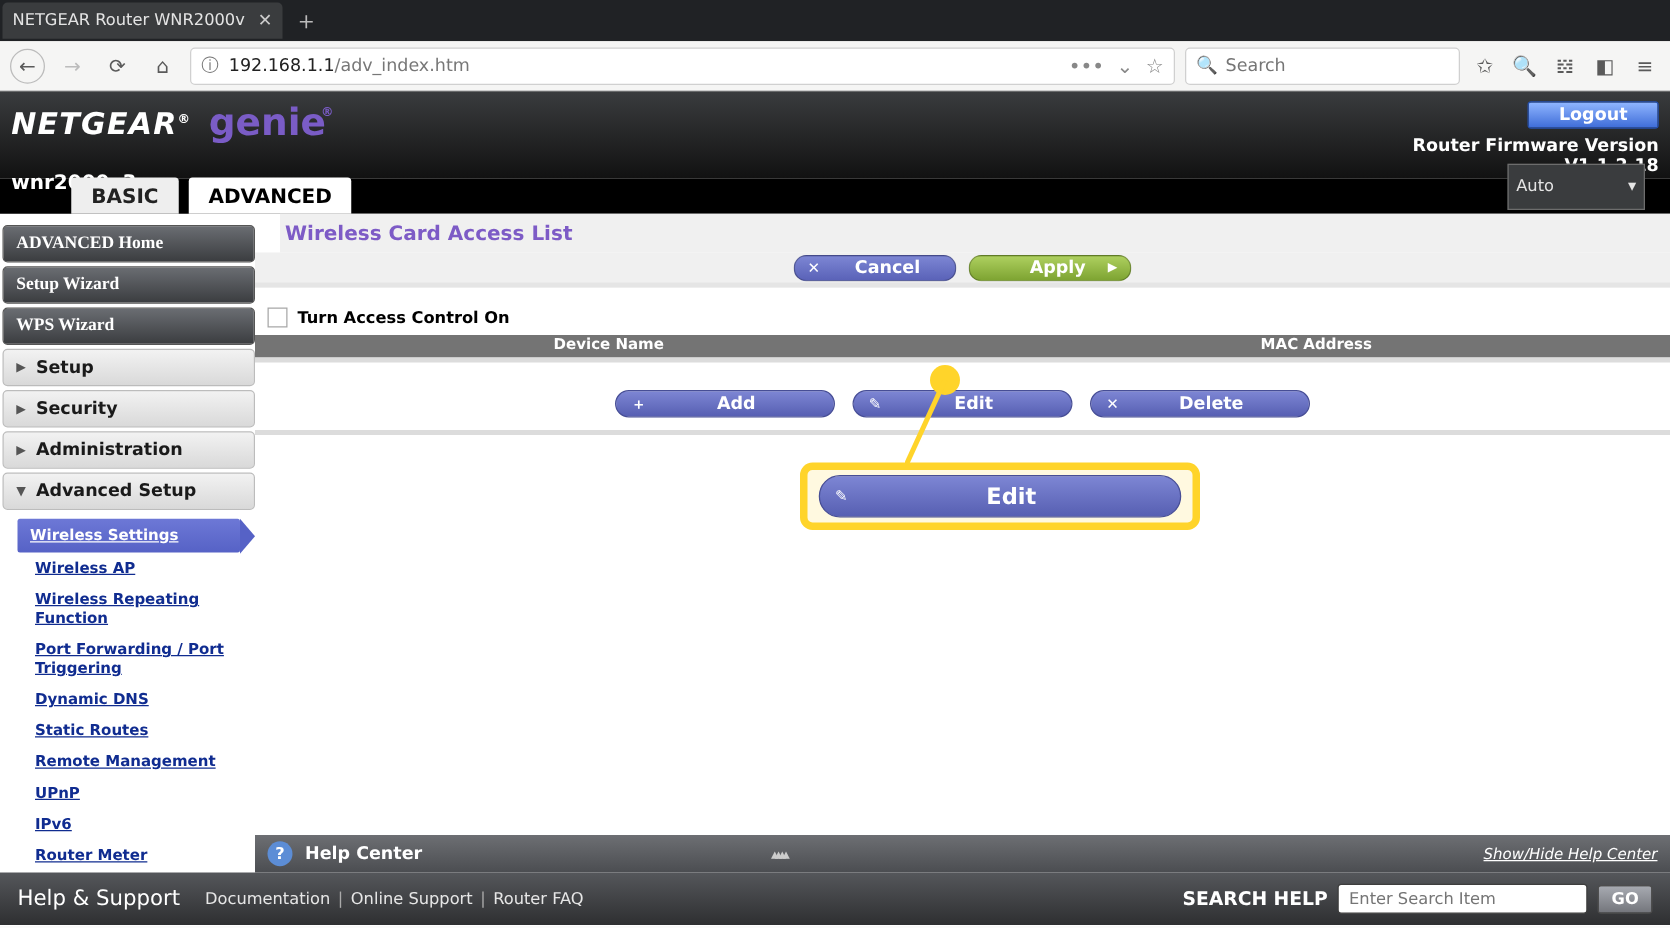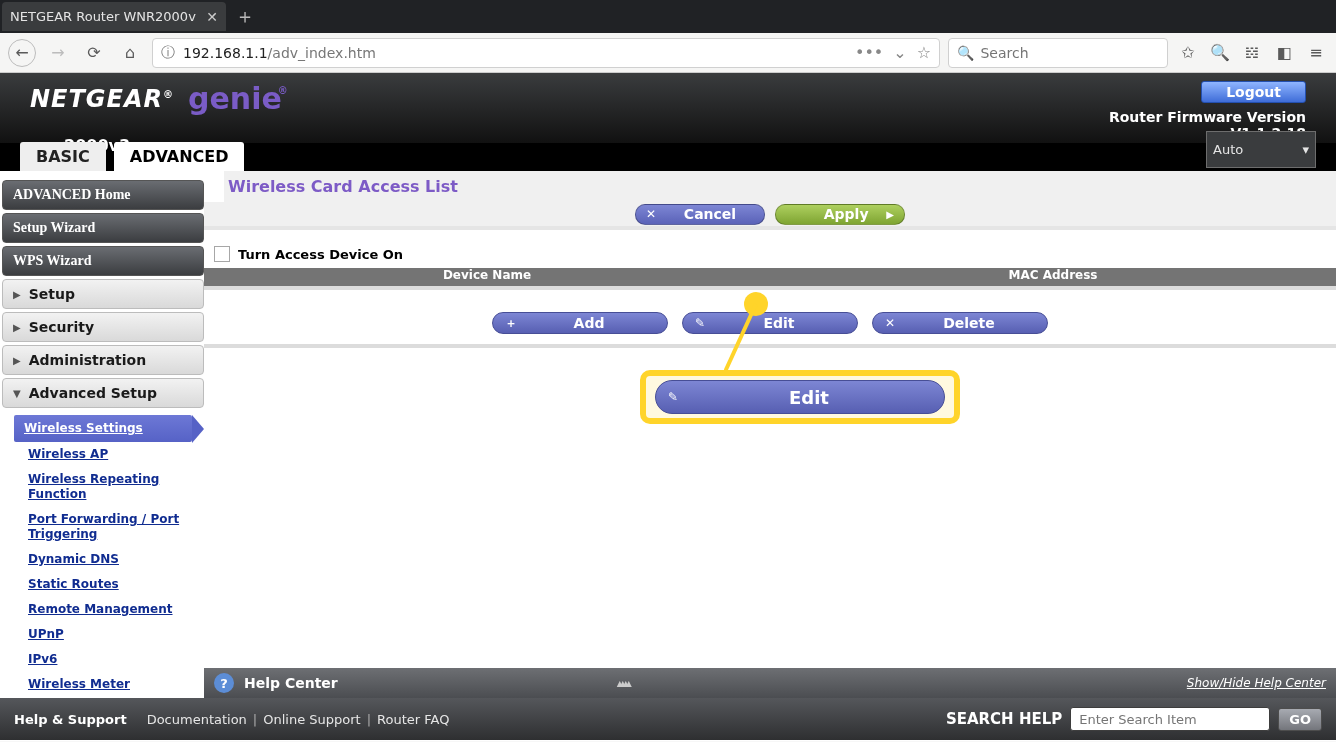--- a/index.html
+++ b/index.html
@@ -19,36 +19,36 @@
   .navbtn.disabled { color:#bcbcbc; }
   .urlbox { flex:1; height:30px; background:#fff; border:1px solid #d0d0d0; border-radius:4px; display:flex; align-items:center; padding:0 8px; color:#777; font-size:14px; gap:8px; }
   .url-dark { color:#222; }
   .url-tail { display:flex; align-items:center; gap:10px; margin-left:auto; color:#888; font-size:16px; }
   .searchbox { width:220px; height:30px; background:#fff; border:1px solid #d0d0d0; border-radius:4px; display:flex; align-items:center; padding:0 8px; color:#999; font-size:14px; gap:6px; }
   .searchbox input { border:none; outline:none; width:100%; font-size:14px; }
   .toolicon { width:24px; color:#5a5a5a; font-size:16px; text-align:center; cursor:pointer; }
 
   
   .page { background:#fff; height:668px; }
-  .hdr { background:linear-gradient(#3a3c3e,#111); color:#fff; height:70px; display:flex; align-items:flex-start; padding:8px 30px; }
+  .hdr { background:linear-gradient(#3a3c3e,#111); color:#fff; height:70px; display:flex; align-items:flex-start; padding:8px 9px; }
   .brand { display:flex; flex-direction:column; }
   .brand-row { display:flex; align-items:center; gap:14px; }
   .netgear { font-weight:900; font-size:24px; letter-spacing:1px; font-style:italic; }
   .netgear sup{ font-size:10px; }
   .genie  { color:#7a5cc6; font-size:30px; font-weight:700; position:relative; }
   .genie .dot{ position:absolute; top:4px; right:-6px; font-size:10px; }
   .model { font-size:16px; font-weight:700; margin-top:20px; }
   .hdr-right { margin-left:auto; text-align:right; font-weight:700; }
   .logoutbtn { display:inline-block; background:linear-gradient(#8fb5ff,#3f6dd8); color:#fff; border:1px solid #2450b0; border-radius:3px; padding:2px 24px; font-size:14px; font-weight:700; cursor:pointer; }
   .fwline { margin-top:6px; font-size:14px; }
   .fwline .v { font-size:14px; }
 
   .tabrow { height:28px; background:#000; display:flex; align-items:flex-end; padding-left:20px; }
   .mtab { padding:5px 16px; font-weight:700; font-size:16px; cursor:pointer; }
-  .mtab.basic { background:#eee; color:#222; border-top-left-radius:3px; border-top-right-radius:3px; }
+  .mtab.basic { background:#eee; color:#222; border-top-left-radius:3px; border-top-right-radius:3px;margin-left:37px; }
   .mtab.adv   { background:#fff; color:#000; border-top-left-radius:3px; border-top-right-radius:3px; margin-left:8px; }
   .langsel { margin-left:auto; margin-right:20px; margin-bottom:3px; }
   .langbox { width:110px; height:37px; background:#3a3c3e; border:1px solid #6d6d6d; color:#e5e5e5; font-size:13px; display:flex; align-items:center; padding:0 6px; justify-content:space-between; cursor:pointer; }
 
   .body { display:flex; height:527px; }
   .sidebar { width:204px; padding:6px 0 6px 2px; }
   .sb-btn { margin:3px 0; height:30px; background:linear-gradient(#6a6d72,#3b3d40); color:#fff; border:1px solid #555; border-radius:4px; display:flex; align-items:center; padding:0 10px; font-weight:700; font-size:14px; cursor:pointer;font-family:Liberation Serif, serif; }
   .sb-exp { margin:3px 0; height:30px; background:linear-gradient(#f2f2f2,#d9d9d9); color:#1a1a1a; border:1px solid #bcbcbc; border-radius:4px; display:flex; align-items:center; padding:0 10px; font-weight:700; font-size:14px; cursor:pointer; gap:8px; }
   .tri { font-size:10px; color:#555; }
   .sublist { padding:4px 0 4px 22px; }
@@ -86,21 +86,21 @@
   .dotmark{ position:absolute; top:-14px; left:540px; width:24px; height:24px; background:#ffd42a; border-radius:50%; }
   .rowbtnbar svg.leaderline{ position:absolute; top:-4px; left:520px; }
 
   .helpbar { height:30px; background:linear-gradient(#6d6f73,#4b4d51); color:#fff; display:flex; align-items:center; padding:0 10px; font-size:14px; margin-top:auto; }
   .qcircle { width:20px; height:20px; border-radius:50%; background:#5c8dd6; color:#fff; display:flex; align-items:center; justify-content:center; font-size:13px; font-weight:700; margin-right:10px; }
   .helpbar .title { font-weight:700; }
   .helpbar .chev { margin:0 auto; color:#ccc; font-size:12px; letter-spacing:-3px; }
   .showhide { margin-left:auto; font-style:italic; text-decoration:underline; font-size:12px; cursor:pointer; }
 
   .footer { height:42px; background:linear-gradient(#55575b,#2e2f31); color:#fff; display:flex; align-items:center; padding:0 14px; font-size:13px; }
-  .footer .hs { font-size:13px; font-weight:700; margin-right:14px; }
+  .footer .hs { font-size:17px; font-weight:400; margin-right:14px; }
   .footer a { color:#e6e6e6; text-decoration:none; padding:0 6px; cursor:pointer; }
   .footer .sep { color:#aaa; }
   .footer .right { margin-left:auto; display:flex; align-items:center; gap:8px; }
   .footer .shlbl { font-weight:700; font-size:15px; }
   .footer input { width:200px; height:24px; border:1px solid #3d3d3d; border-radius:3px; padding:0 8px; font-size:13px; }
   .gobtn { background:linear-gradient(#a7aab1,#74767c); color:#fff; border:1px solid #4d4d4d; border-radius:3px; padding:3px 10px; font-weight:700; font-size:13px; cursor:pointer; }
 
   .relpos{position:relative;}
 </style>
 </head>
@@ -198,41 +198,41 @@
       <div class="sublist">
         <span class="subitem active-wrap">Wireless Settings</span>
         <span class="subitem">Wireless AP</span>
         <span class="subitem">Wireless Repeating Function</span>
         <span class="subitem">Port Forwarding / Port Triggering</span>
         <span class="subitem">Dynamic DNS</span>
         <span class="subitem">Static Routes</span>
         <span class="subitem">Remote Management</span>
         <span class="subitem">UPnP</span>
         <span class="subitem">IPv6</span>
-        <span class="subitem">Wireless Meter</span>
+        <span class="subitem">Router Meter</span>
       </div>
     </div>
 
     <div class="content">
       <div class="cnt-title">Wireless Card Access List</div>
       <div class="topbtnbar">
         <div class="pillbtn cancel">
           <span class="lead">✕</span>
           <span class="lbl">Cancel</span>
         </div>
         <div class="pillbtn apply">
           <span class="lead"></span>
           <span class="lbl">Apply</span>
           <span class="tailtri">▶</span>
         </div>
       </div>
 
       <div class="accrow">
         <span class="chk"></span>
-        <span class="acclbl">Turn Access Device On</span>
+        <span class="acclbl">Turn Access Control On</span>
       </div>
 
       <div class="colhdr">
         <div>Device Name</div>
         <div>MAC Address</div>
       </div>
       <div class="thinbar"></div>
       <div class="gap"></div>
 
       <div class="rowbtnbar relpos">

